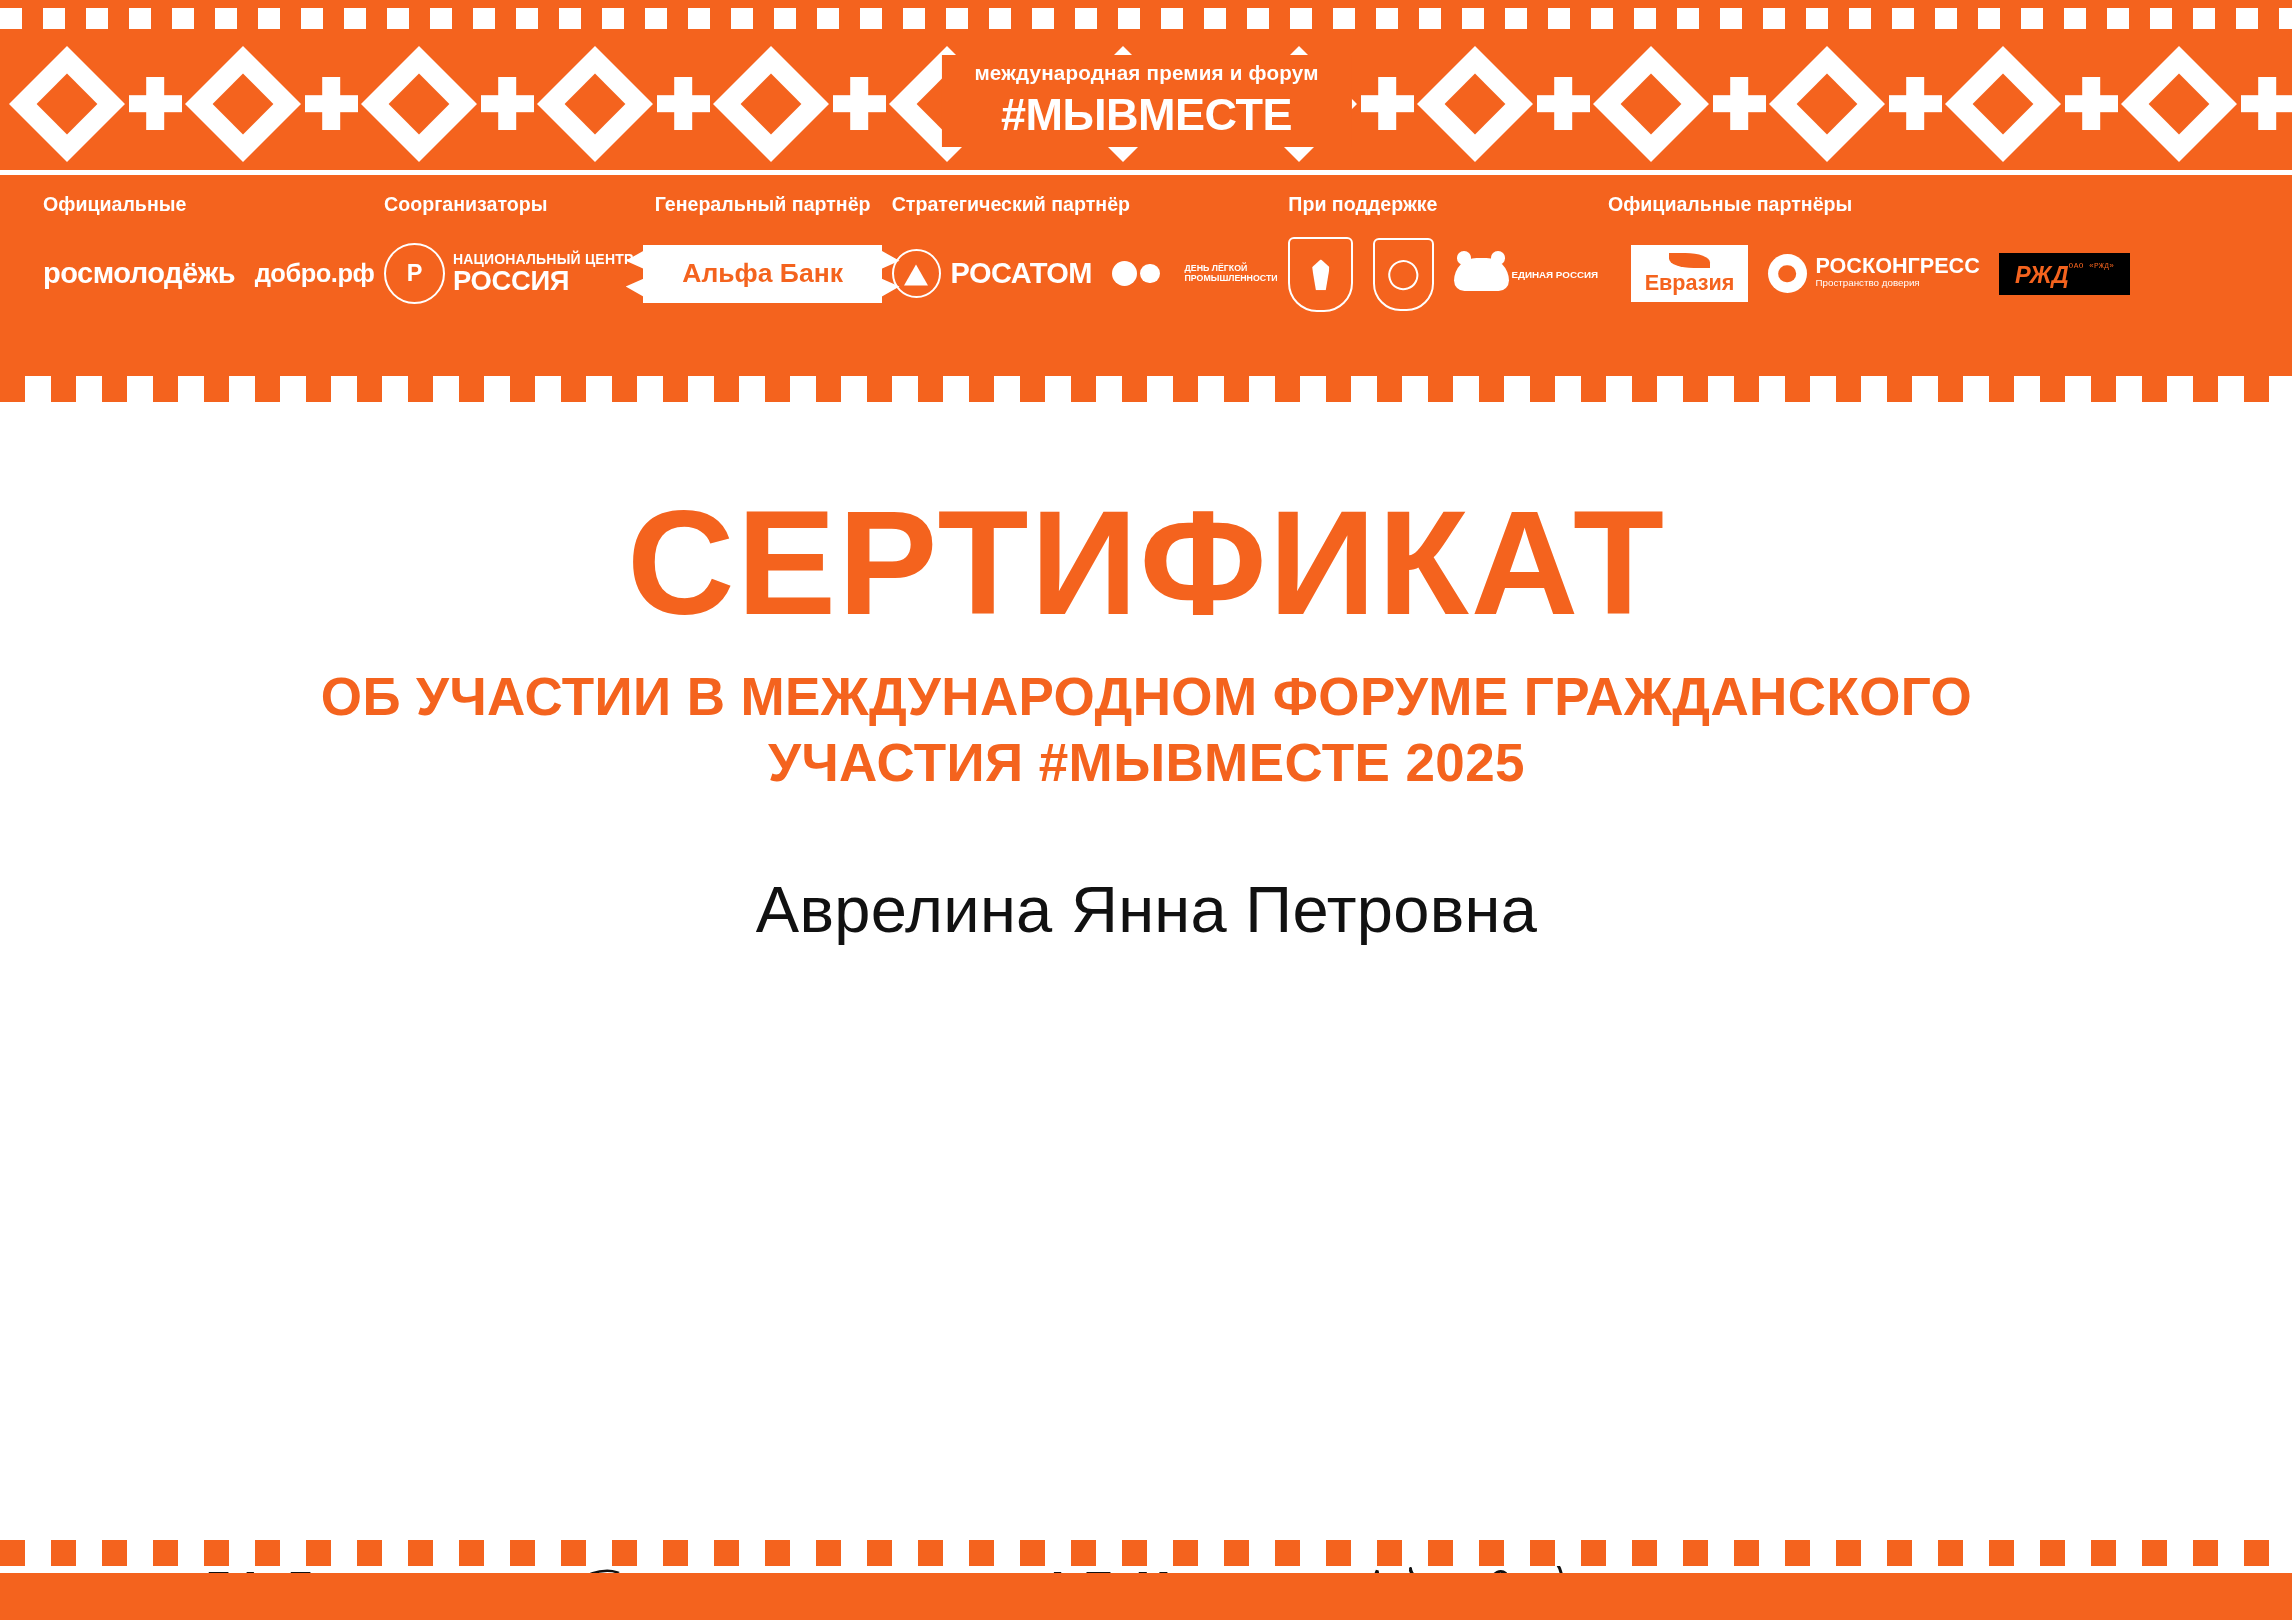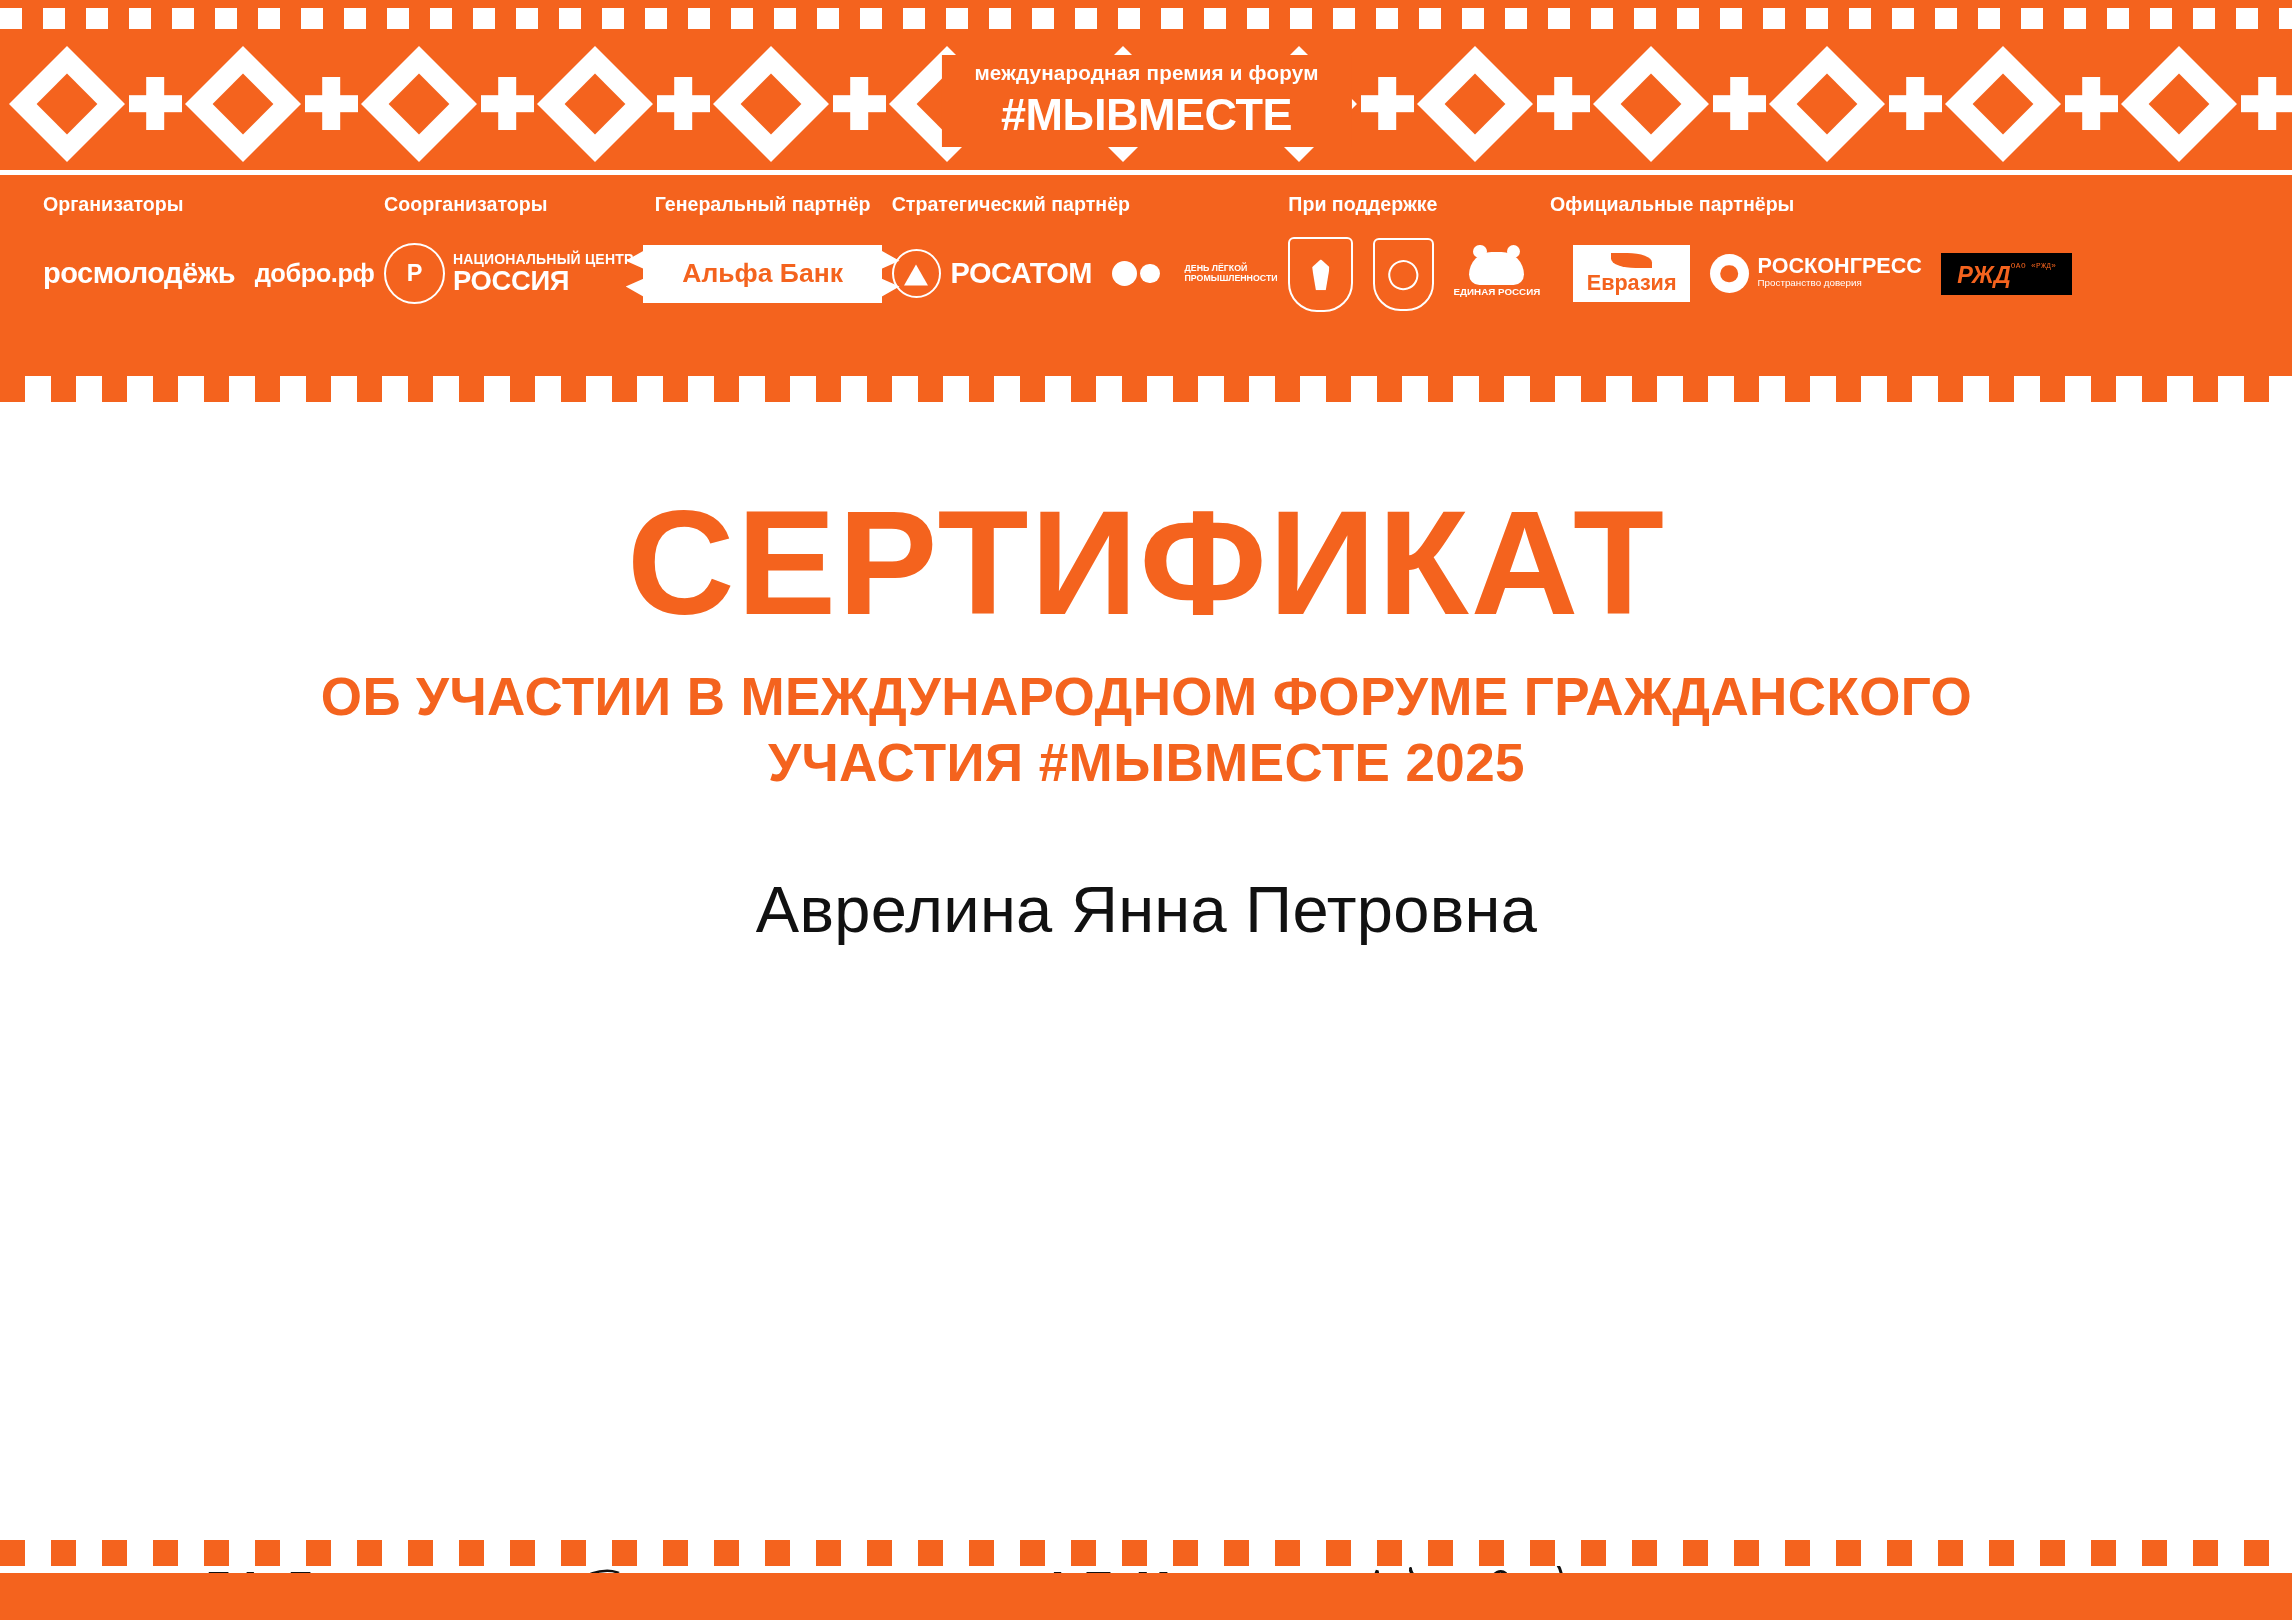--- a/index.html
+++ b/index.html
@@ -313,21 +313,21 @@
     content: "";
     position: absolute;
     left: 50%; top: 50%;
     transform: translate(-50%, -50%) rotate(-18deg);
     width: 25.5px; height: 25.5px;
     border: 2.9px solid #ffffff;
     border-radius: 50%;
   }
   .er-badge {
     display: flex;
-    flex-direction: column;
+    flex-direction: row;
     align-items: center;
     gap: 2.9px;
   }
   .er-bear {
     width: 55px; height: 33px;
     background: #ffffff;
     border-radius: 25.5px 25.5px 11.8px 11.8px;
     position: relative;
   }
   .er-bear::before,
@@ -571,21 +571,21 @@
 
     <div class="logo-block">
       <div class="logo-kicker">международная премия и форум</div>
       <div class="logo-main">#МЫВМЕСТЕ</div>
     </div>
   </div>
 
   <div class="partners-strip">
 
     <div class="partner-group">
-      <div class="pg-title">Организаторы</div>
+      <div class="pg-title">Официальные</div>
       <div class="pg-logos">
         <div class="wordmark">росмолодёжь</div>
         <div class="wordmark sm">добро.рф</div>
       </div>
     </div>
 
     <div class="partner-group">
       <div class="pg-title">Соорганизаторы</div>
       <div class="pg-logos">
         <div class="logo-chip">

